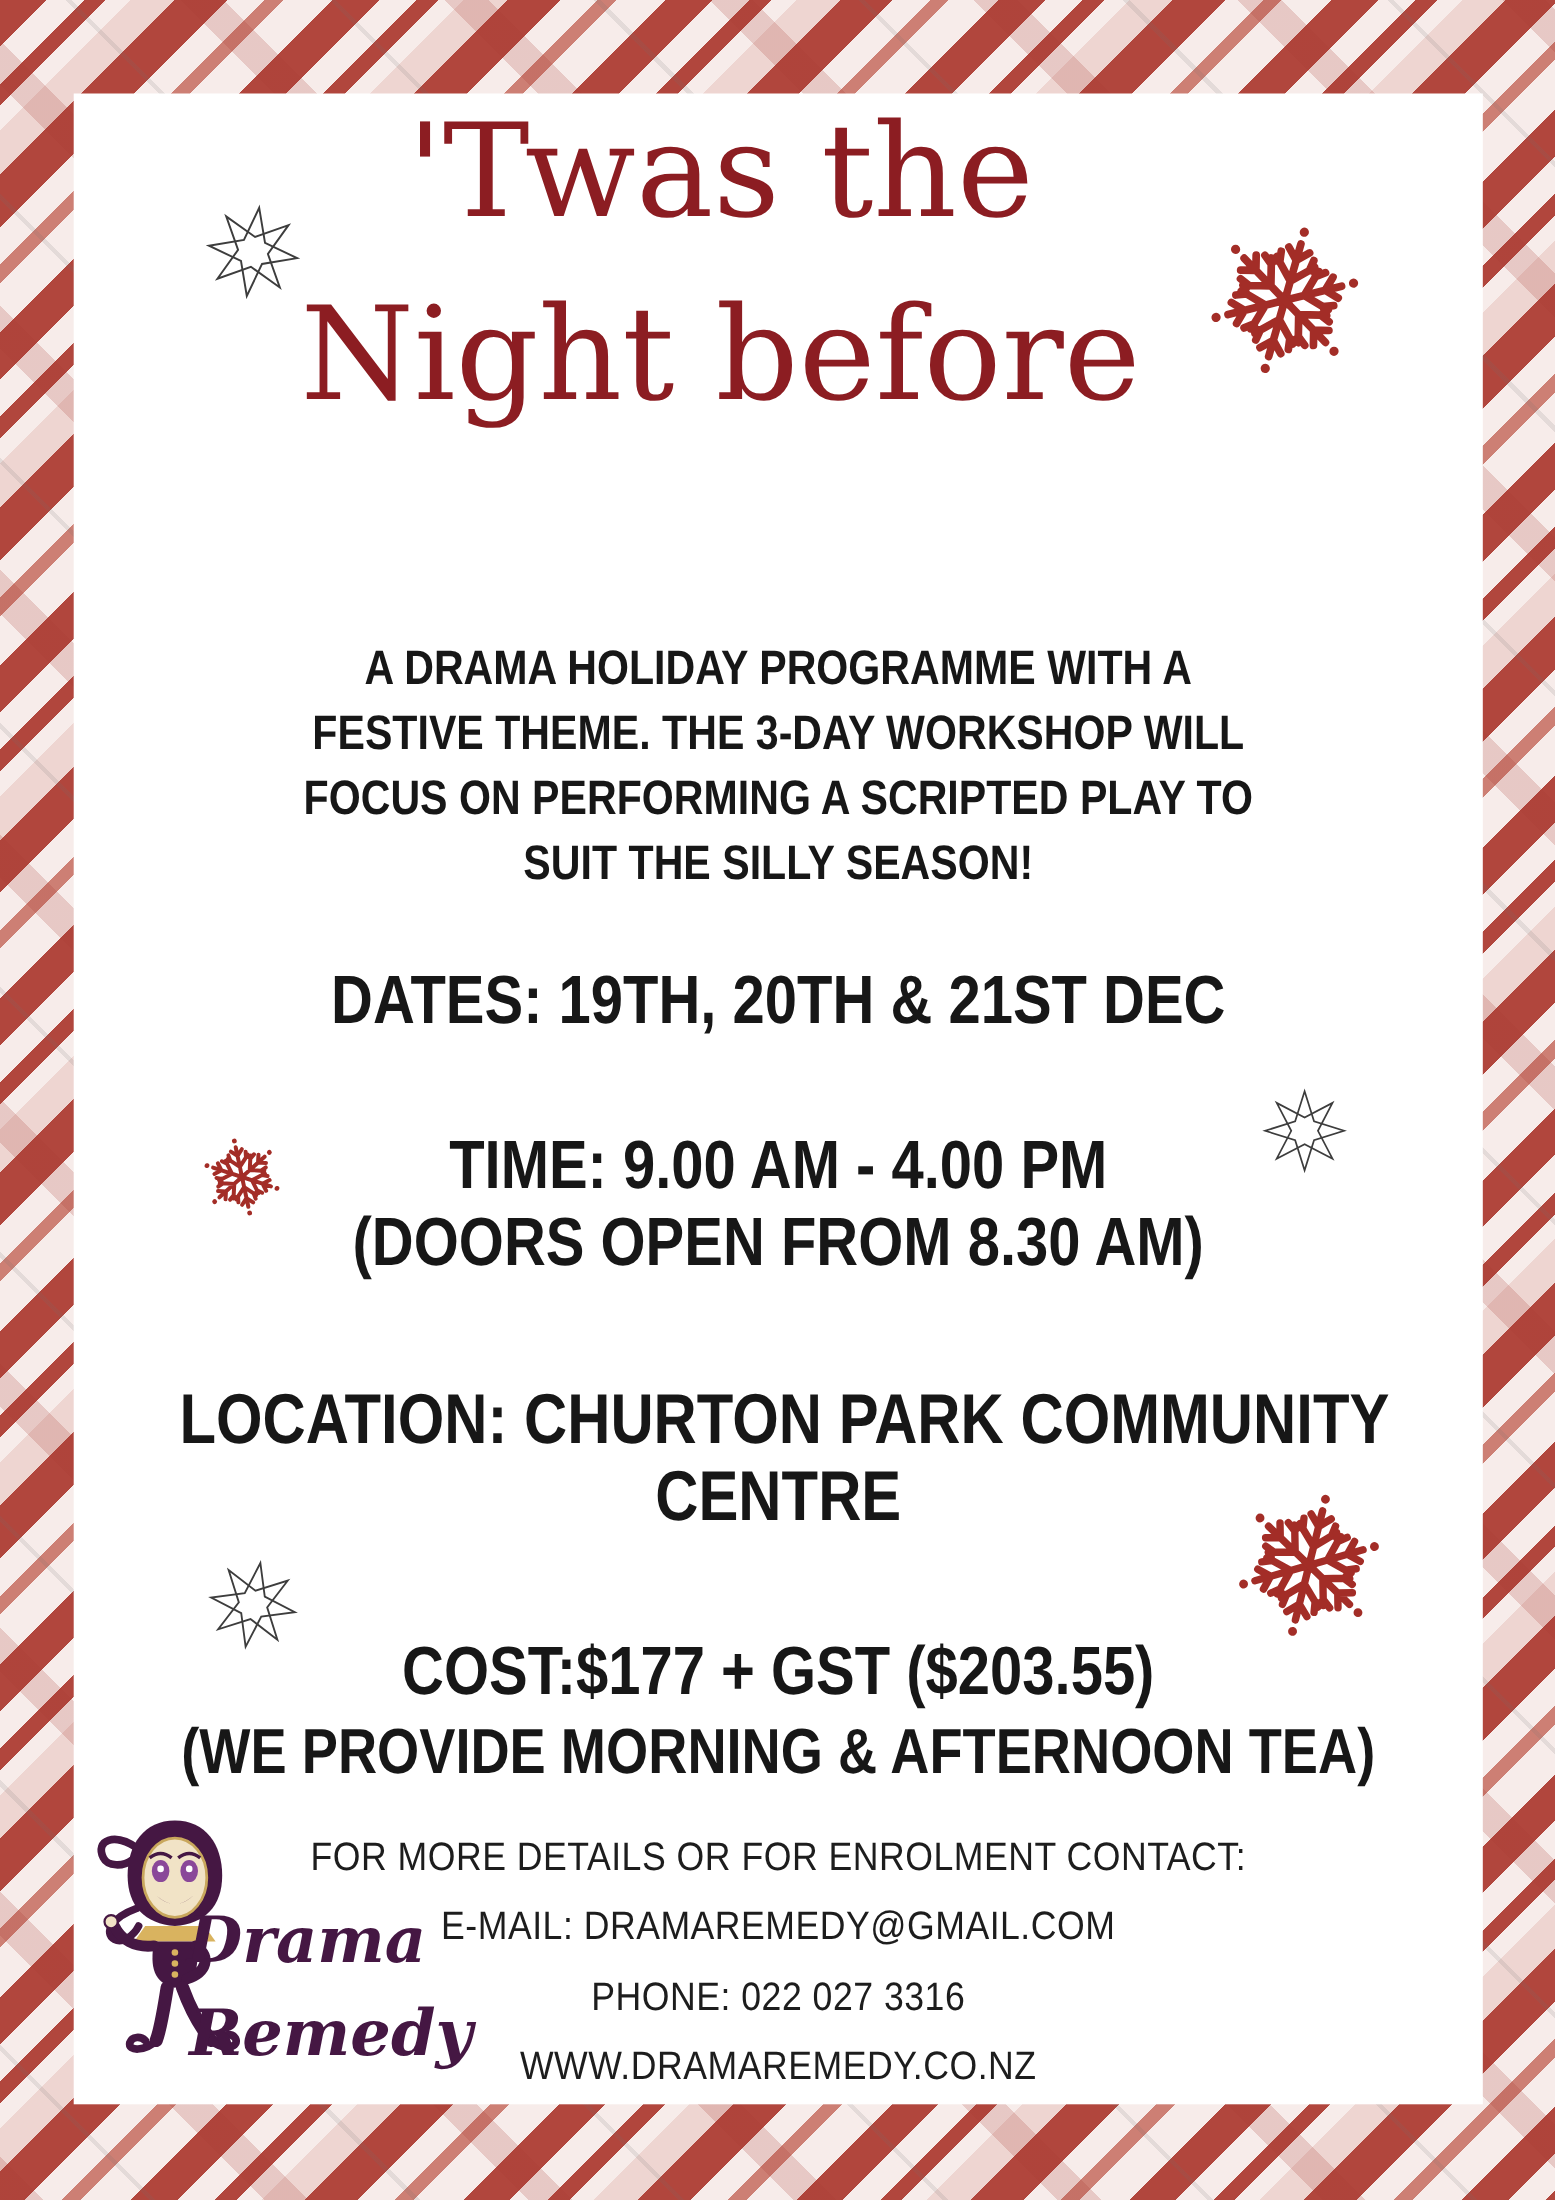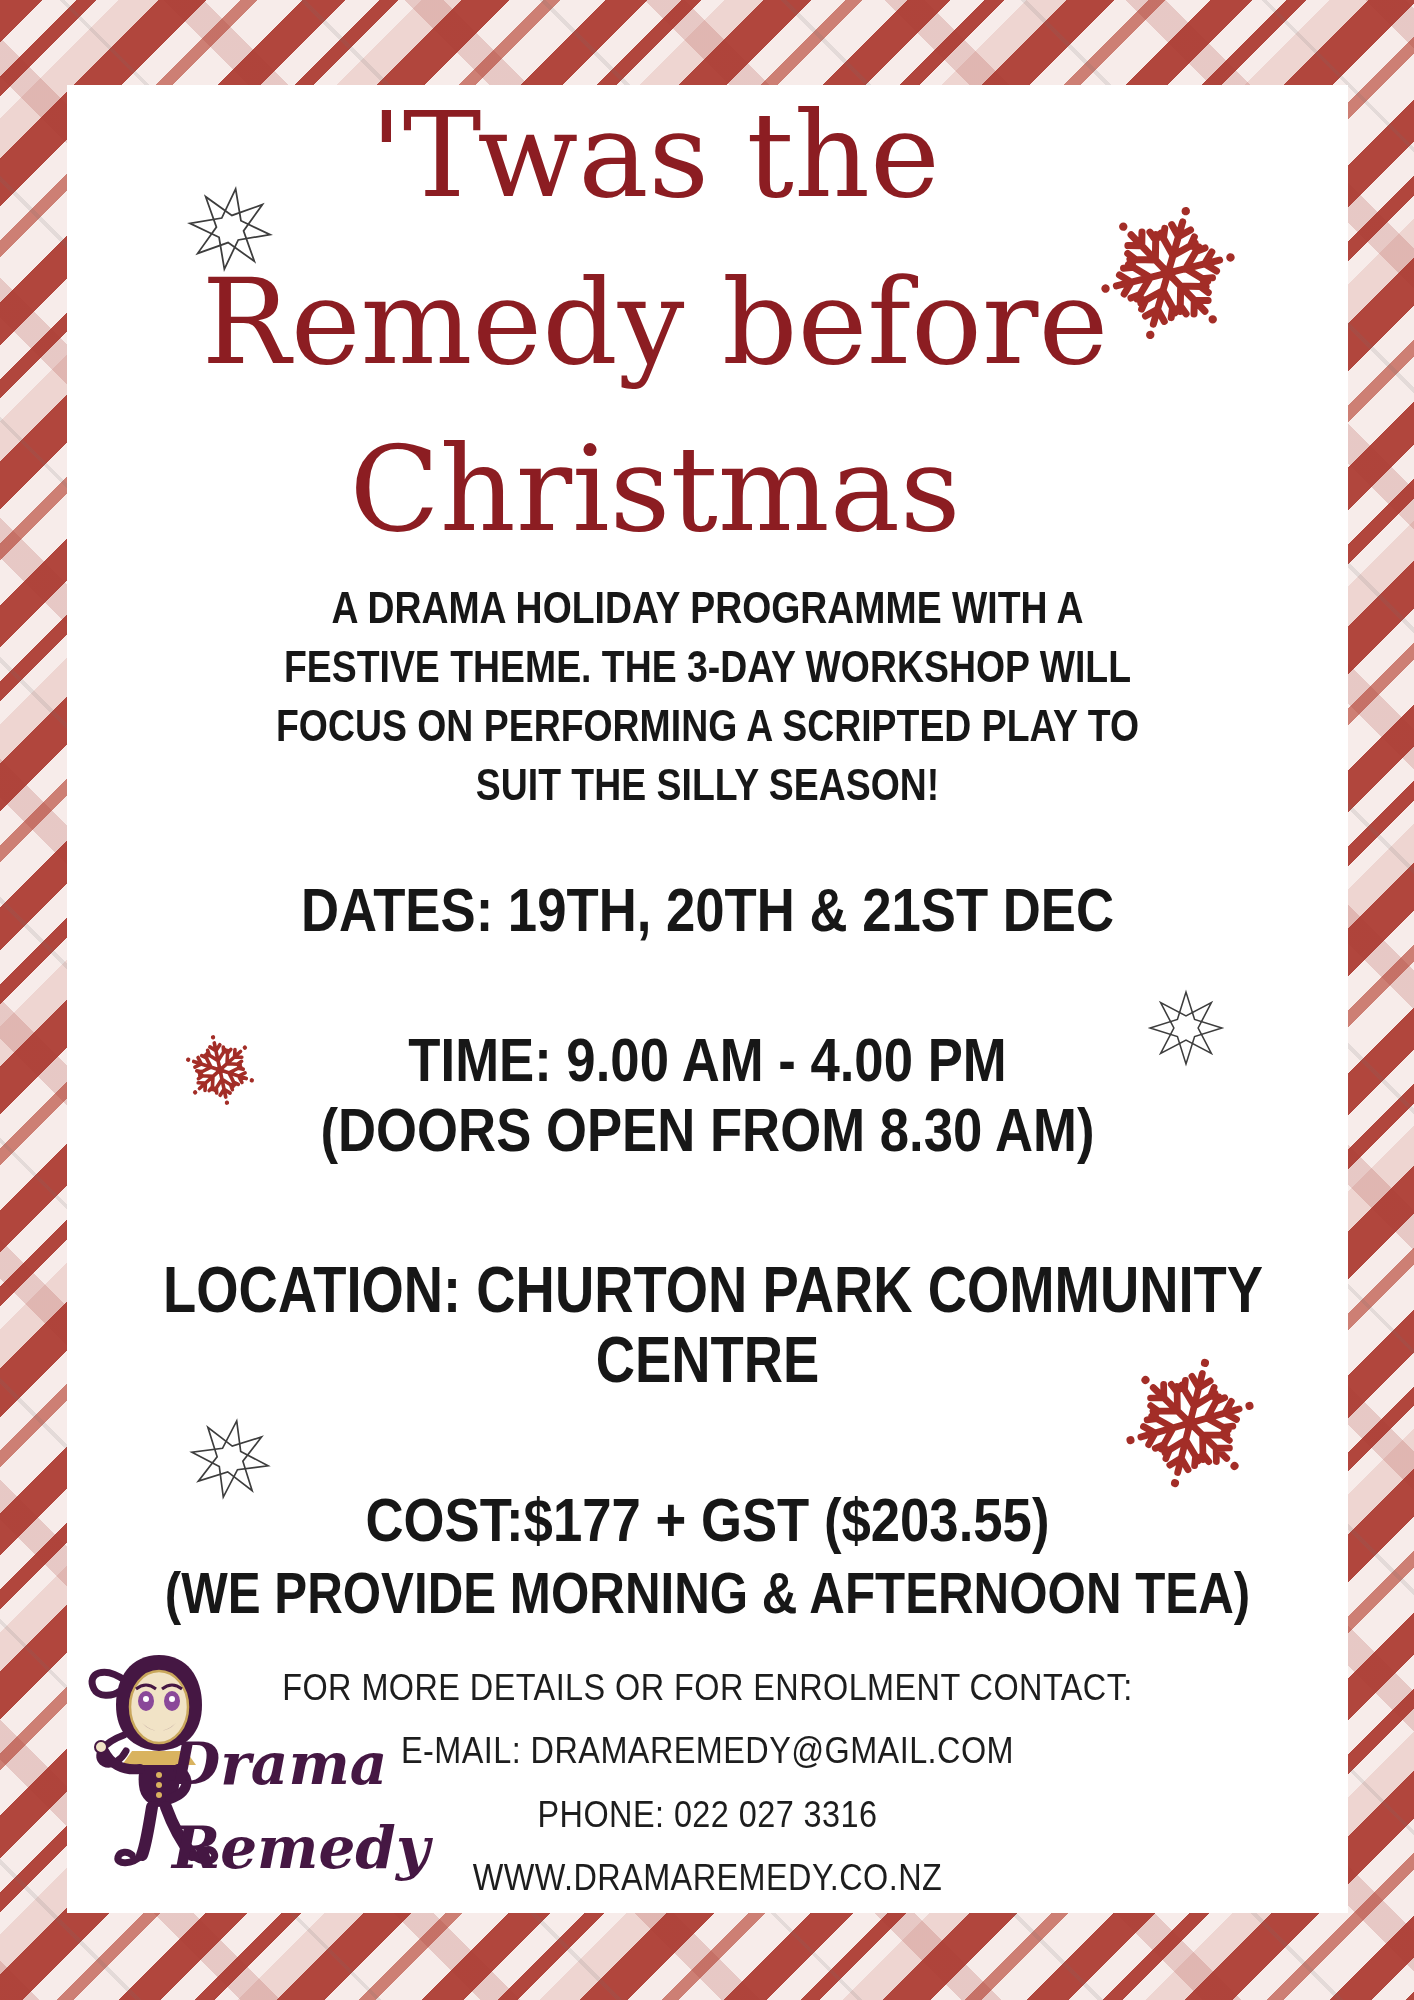--- a/index.html
+++ b/index.html
@@ -111,22 +111,21 @@
     </svg>
   <svg class="deco" style="left:1116px;top:1349px;width:148px;height:148px;color:#a32d27;transform:rotate(14deg)">
       <use href="#flake"></use>
     </svg>
   <svg class="deco" style="left:188px;top:1417px;width:84px;height:84px;color:#3d3d3d;transform:rotate(10deg)">
       <use href="#star8"></use>
     </svg>
 
   <div class="title">
     <div>'Twas the</div>
-    <div>Remedy before</div>
-    <div>Christmas</div>
+    <div>Night before</div>
   </div>
 
   <div class="intro">
     <div>A DRAMA HOLIDAY PROGRAMME WITH A</div>
     <div>FESTIVE THEME. THE 3-DAY WORKSHOP WILL</div>
     <div>FOCUS ON PERFORMING A SCRIPTED PLAY TO</div>
     <div>SUIT THE SILLY SEASON!</div>
   </div>
 
   <div class="line dates">DATES: 19TH, 20TH &amp; 21ST DEC</div>

